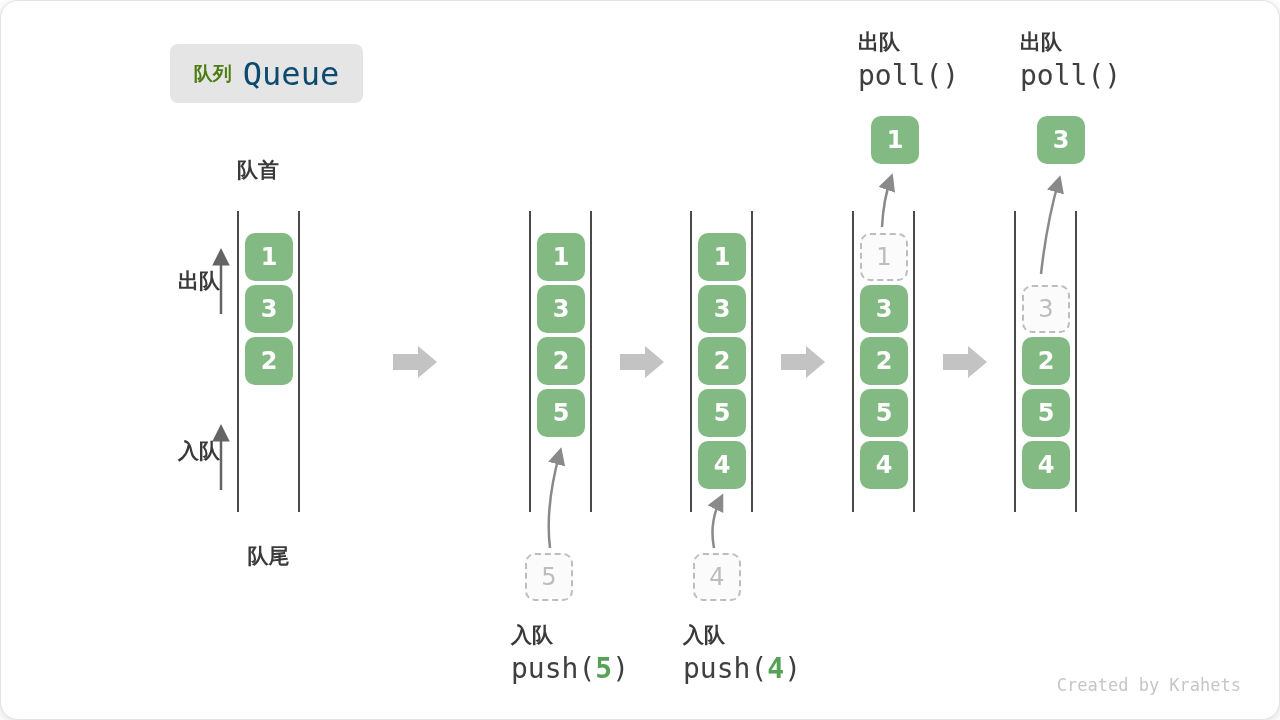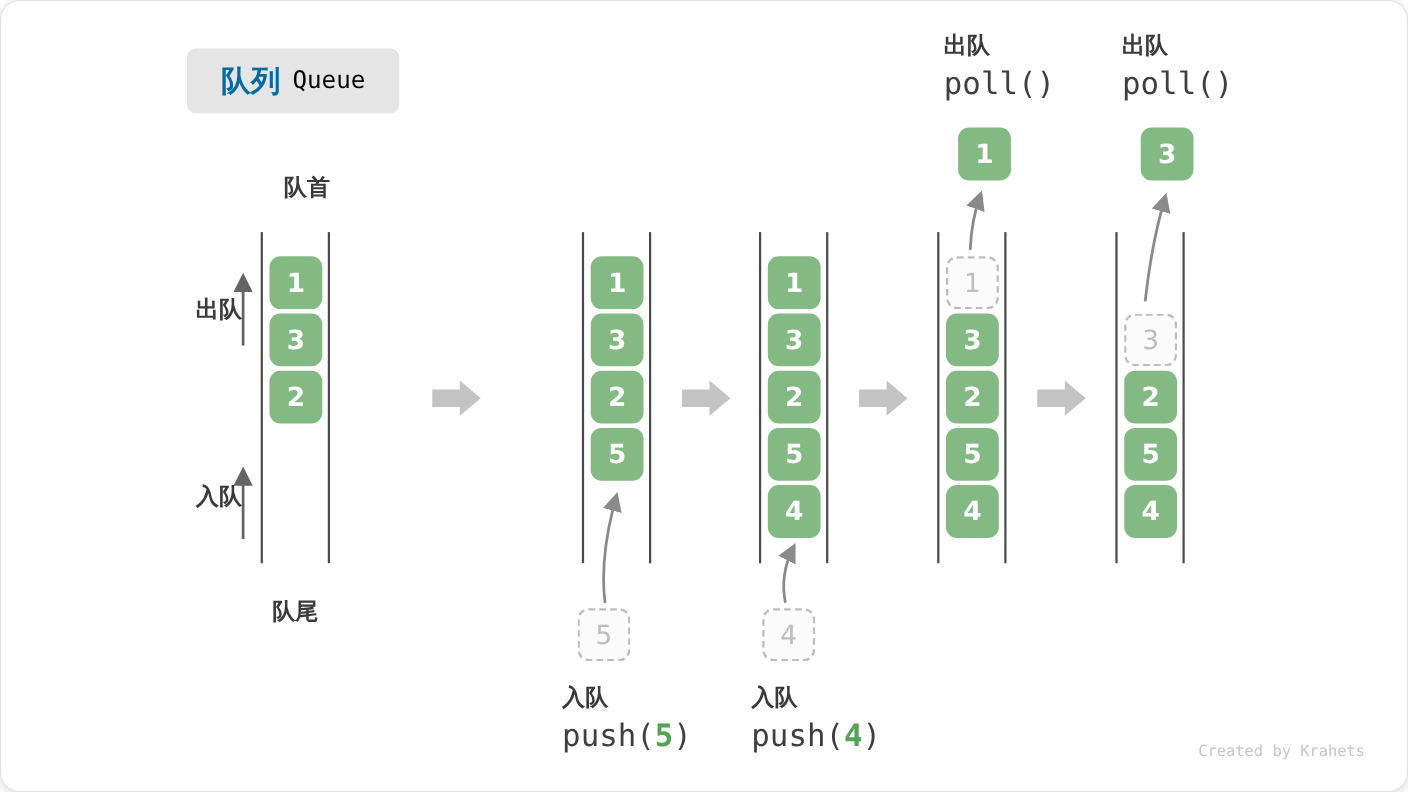--- a/index.html
+++ b/index.html
@@ -8,22 +8,22 @@
     border-radius:18px;border:1px solid #e3e3e3;
     box-shadow:0 2px 10px rgba(0,0,0,0.14);
     overflow:hidden;box-sizing:border-box;
     font-family:"Liberation Sans","DejaVu Sans",sans-serif;
   }
   .badge{
     position:absolute;left:169px;top:43px;width:193px;height:59px;
     background:#e5e5e5;border-radius:8px;
     display:flex;align-items:center;justify-content:center;gap:11px;
   }
-  .badge .zh{font-size:27px;font-weight:700;color:#0369a1;}
-  .badge .en{font-family:"DejaVu Sans Mono",monospace;font-size:22px;color:#000000;}
+  .badge .zh{font-size:19px;font-weight:700;color:#4d7c0f;}
+  .badge .en{font-family:"DejaVu Sans Mono",monospace;font-size:32px;color:#0c4a6e;}
 
   .channel{
     position:absolute;top:210px;height:301px;width:63px;box-sizing:border-box;
     border-left:2px solid #4a4a4a;border-right:2px solid #4a4a4a;z-index:1;
   }
   .cell{
     position:absolute;width:48px;height:48px;border-radius:10px;
     background:#83b983;color:#ffffff;
     display:flex;align-items:center;justify-content:center;
     font-size:24px;font-weight:700;z-index:3;
@@ -39,21 +39,21 @@
   }
   .op{position:absolute;z-index:4;white-space:nowrap;}
   .op .name{display:block;color:#3a3a3a;font-size:21px;font-weight:700;line-height:34px;}
   .op .code{display:block;color:#3f3f3f;font-family:"DejaVu Sans Mono",monospace;font-size:28px;line-height:34px;}
   .op .code .arg{color:#55a155;font-weight:700;}
 
   .overlay{position:absolute;left:0;top:0;width:1280px;height:720px;z-index:2;}
 
   .watermark{
     position:absolute;right:38px;top:674px;
-    font-family:"DejaVu Sans Mono",monospace;font-size:14px;color:#c6c6c6;z-index:4;
+    font-family:"DejaVu Sans Mono",monospace;font-size:17px;color:#c6c6c6;z-index:4;
   }
 </style>
 </head>
 <body>
 
 <div class="stage">
 
   <div class="badge">
     <span class="zh">队列</span>
     <span class="en">Queue</span>
@@ -77,21 +77,21 @@
     <polygon points="780,353 805,353 805,345 824,361 805,377 805,369 780,369" fill="#c3c3c3"></polygon>
     <polygon points="942,353 967,353 967,345 986,361 967,377 967,369 942,369" fill="#c3c3c3"></polygon>
 
     <path d="M549,547 C545,515 551,480 559,451" fill="none" stroke="#8a8a8a" stroke-width="2.5" marker-end="url(#headGray)"></path>
     <path d="M713,547 C709,527 714,509 720,497" fill="none" stroke="#8a8a8a" stroke-width="2.5" marker-end="url(#headGray)"></path>
 
     <path d="M881,226 C882,206 885,191 890,177" fill="none" stroke="#8a8a8a" stroke-width="2.5" marker-end="url(#headGray)"></path>
     <path d="M1040,273 C1044,237 1051,203 1058,179" fill="none" stroke="#8a8a8a" stroke-width="2.5" marker-end="url(#headGray)"></path>
   </svg>
 
-  <div class="lbl" style="left:236px;top:155px;width:63px;text-align:right;">队首</div>
+  <div class="lbl" style="left:236px;top:155px;width:63px;text-align:left;">队首</div>
   <div class="lbl" style="left:236px;top:541px;width:63px;text-align:center;">队尾</div>
   <div class="lbl" style="left:177px;top:266px;">出队</div>
   <div class="lbl" style="left:177px;top:436px;">入队</div>
 
   <div class="channel" style="left:236px;"></div>
   <div class="cell" style="left:244px;top:232px;">1</div>
   <div class="cell" style="left:244px;top:284px;">3</div>
   <div class="cell" style="left:244px;top:336px;">2</div>
 
   <div class="channel" style="left:528px;"></div>

